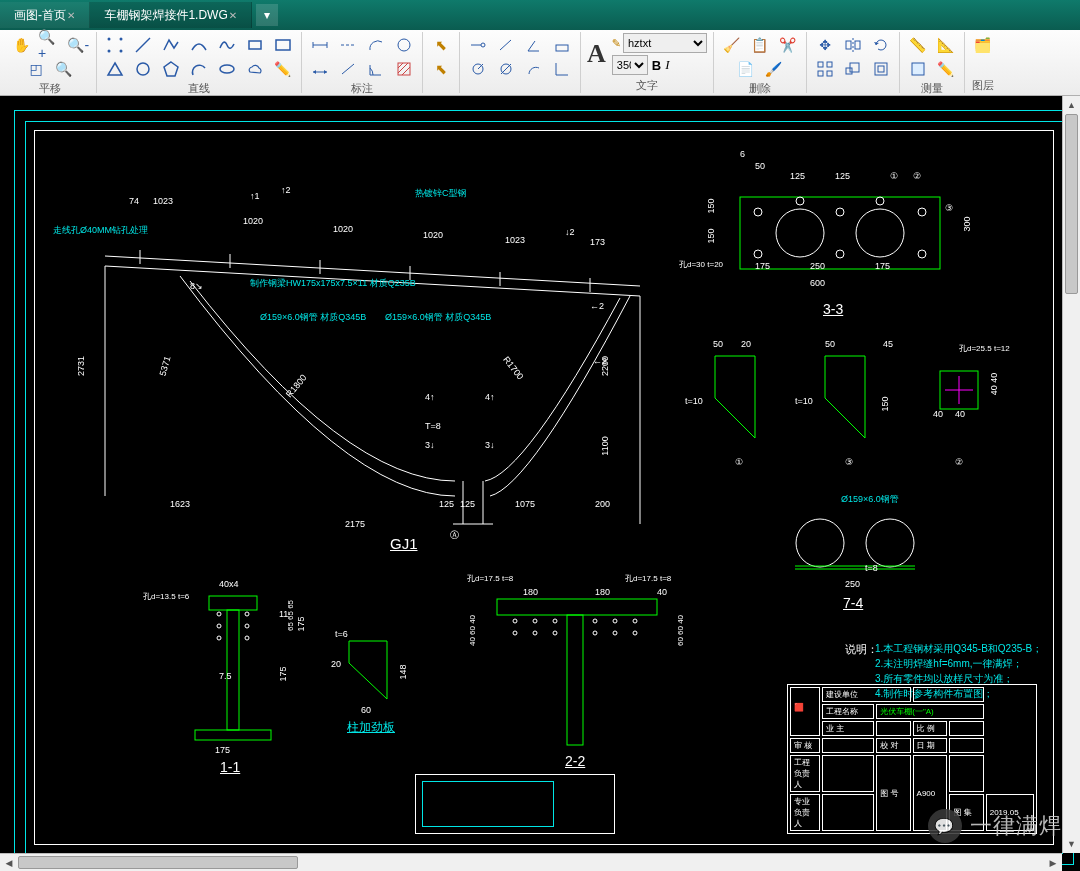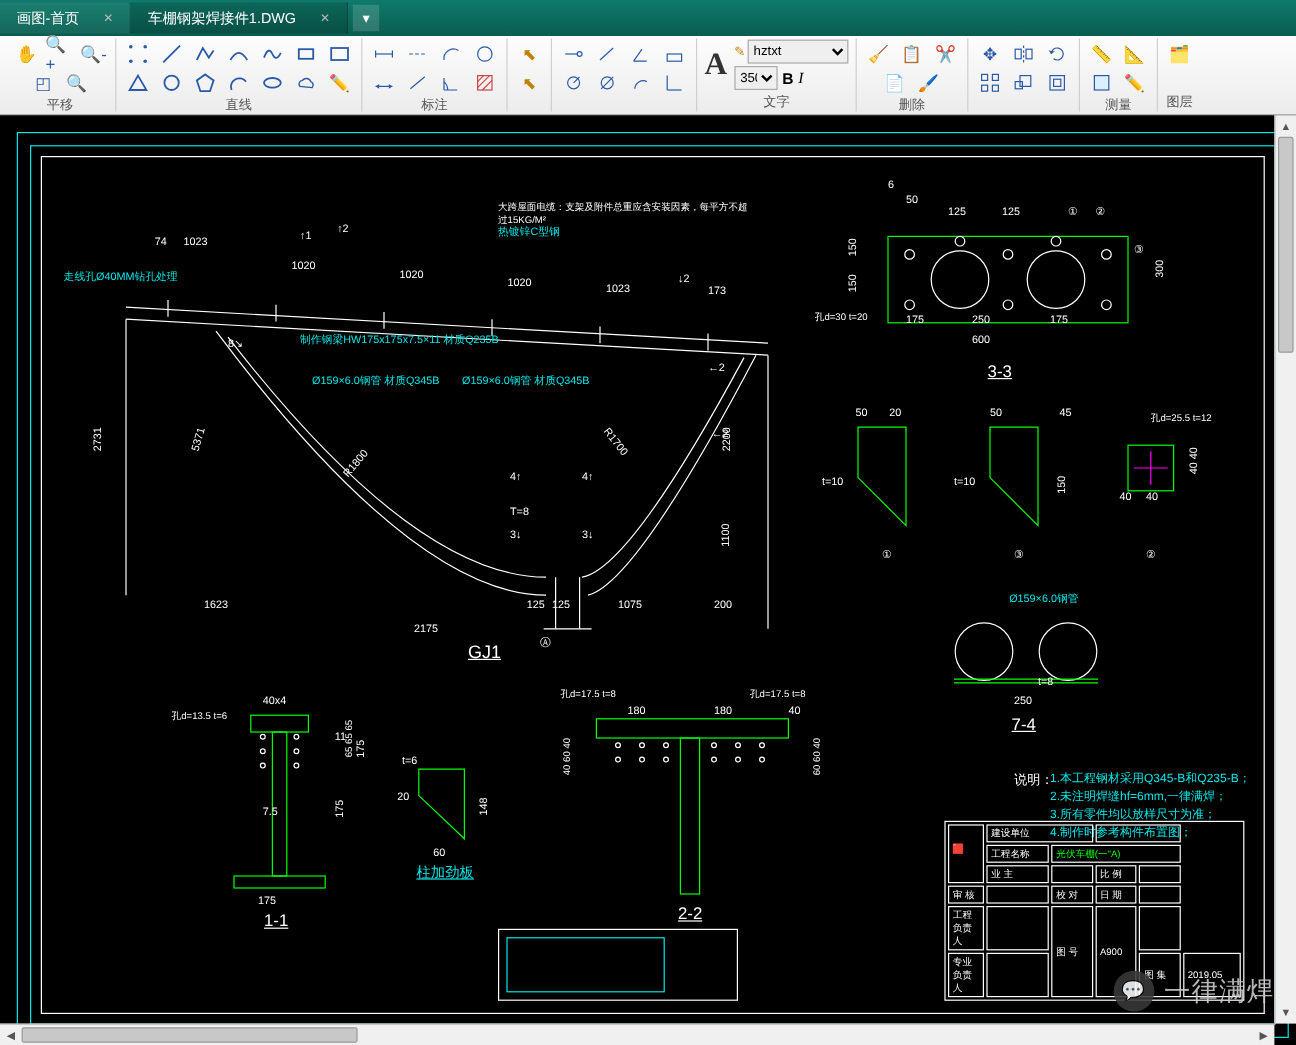--- a/index.html
+++ b/index.html
@@ -1,18 +1,18 @@
 <!DOCTYPE html>
 <html><head>
 <meta charset="utf-8">
 <style>
 *{box-sizing:border-box;margin:0;padding:0;font-family:"Microsoft YaHei",sans-serif}
 body{width:1080px;height:871px;background:#fff;overflow:hidden;position:relative}
 .titlebar{height:30px;background:linear-gradient(180deg,#0f7a6b,#0a5c50);display:flex;align-items:center;color:#fff;font-size:12px}
-.tab{height:26px;padding:0 14px;display:flex;align-items:center;gap:20px;border-right:1px solid rgba(0,0,0,.2);background:rgba(255,255,255,.05)}
+.tab{height:26px;padding:0 14px;display:flex;align-items:center;gap:1px;border-right:1px solid rgba(0,0,0,.2);background:rgba(255,255,255,.05)}
 .tab.active{background:rgba(0,0,0,.15)}
 .tab-x{color:#bbb;font-size:10px}
 .tab-plus{width:22px;height:22px;margin-left:4px;background:rgba(255,255,255,.15);display:flex;align-items:center;justify-content:center}
 .ribbon{height:66px;background:linear-gradient(180deg,#fdfdfd,#ececec);border-bottom:1px solid #b0b0b0;display:flex;padding:2px 4px;gap:0}
 .grp{display:flex;flex-direction:column;align-items:center;padding:1px 6px;border-right:1px solid #cfcfcf}
 .grprow{display:flex;gap:4px;align-items:center}
 .gl{font-size:11px;color:#555;margin-top:auto;line-height:14px}
 .btn{width:24px;height:24px;display:flex;align-items:center;justify-content:center;border-radius:2px;cursor:pointer}
 .btn svg{width:18px;height:18px}
 .btn .ico{font-size:14px;color:#2a5aa7}
@@ -430,21 +430,20 @@
         <div class="lbl dim" style="left:425px;top:368px">125</div>
         <div class="lbl dim" style="left:480px;top:368px">1075</div>
         <div class="lbl dim" style="left:560px;top:368px">200</div>
         <div class="lbl dim" style="left:248px;top:250px;transform:rotate(-50deg)">R1800</div>
         <div class="lbl dim" style="left:465px;top:232px;transform:rotate(52deg)">R1700</div>
         <div class="lbl dim" style="left:390px;top:290px">T=8</div>
         <div class="lbl c dim" style="left:215px;top:146px">制作钢梁HW175x175x7.5×11 材质Q235B</div>
         <div class="lbl c dim" style="left:225px;top:180px">Ø159×6.0钢管 材质Q345B</div>
         <div class="lbl c dim" style="left:350px;top:180px">Ø159×6.0钢管 材质Q345B</div>
         <div class="lbl c dim" style="left:18px;top:93px">走线孔Ø40MM钻孔处理</div>
-        <div class="lbl dim" style="left:380px;top:36px;font-size:8px;width:210px;white-space:normal">大跨屋面电缆：支架及附件总重应含安装因素，每平方不超过15KG/M²</div>
         <div class="lbl c dim" style="left:380px;top:56px">热镀锌C型钢</div>
         <div class="lbl" style="left:355px;top:404px;font-size:15px"><u>GJ1</u></div>
         <div class="lbl dim" style="left:415px;top:398px">Ⓐ</div>
         <div class="lbl dim" style="left:155px;top:150px">8↘</div>
         <div class="lbl dim" style="left:215px;top:60px">↑1</div>
         <div class="lbl dim" style="left:246px;top:54px">↑2</div>
         <div class="lbl dim" style="left:530px;top:96px">↓2</div>
         <div class="lbl dim" style="left:555px;top:170px">←2</div>
         <div class="lbl dim" style="left:558px;top:225px">←2</div>
         <div class="lbl dim" style="left:390px;top:261px">4↑</div>

